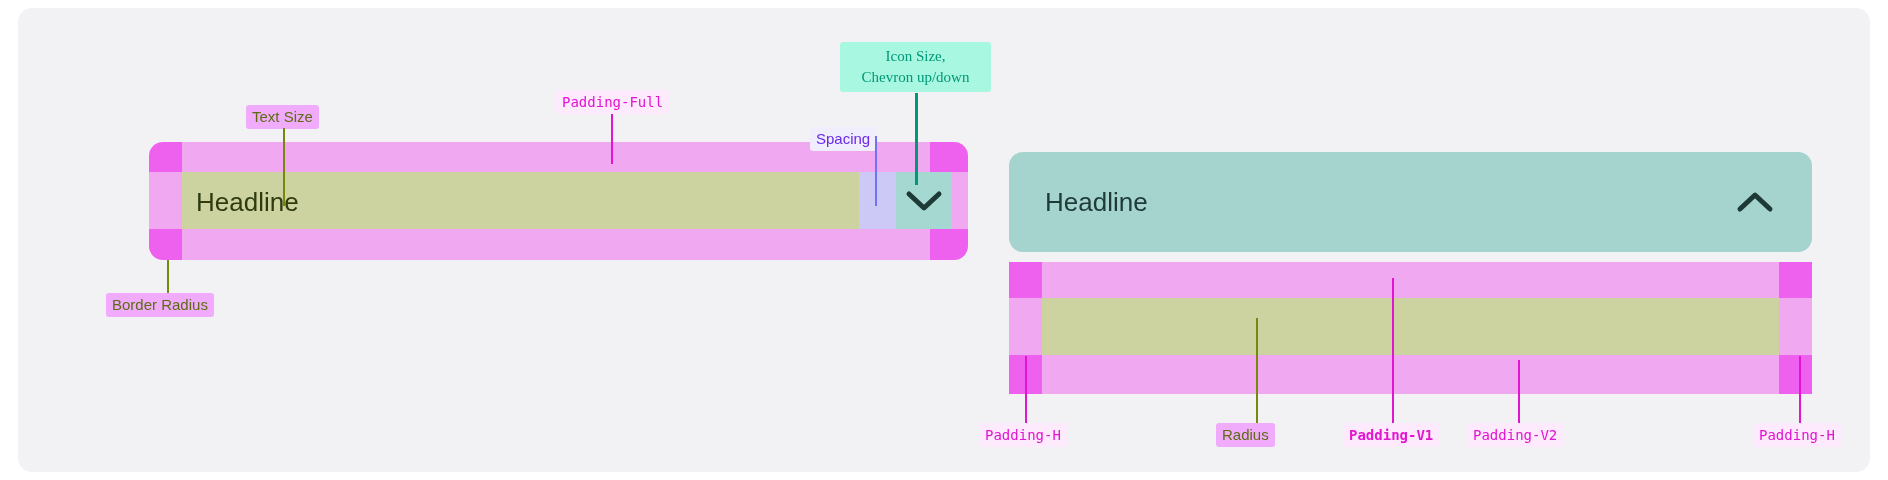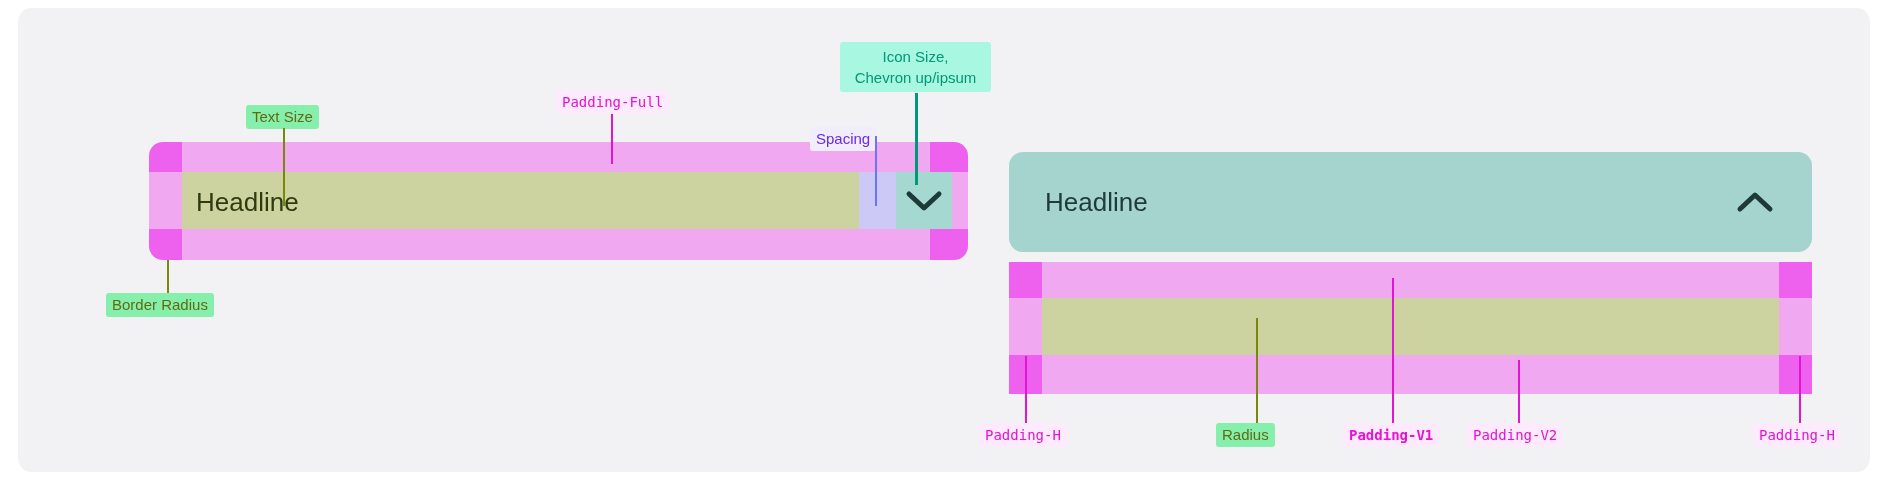--- a/index.html
+++ b/index.html
@@ -29,22 +29,22 @@
   
   .lbl{
     position:absolute;
     white-space:nowrap;
     padding:2px 6px;
     border-radius:3px;
     font-size:15px;
     line-height:20px;
   }
   .lbl.pink{ color:#e215d2; background:#fdeafc; font-family:"DejaVu Sans Mono", monospace; font-size:14px;}
-  .lbl.lime{ color:#5f6b12; background:#86efac; font-family:"Liberation Sans", sans-serif;}
-  .lbl.teal{ color:#009878; background:#a8f7e0; font-family:Liberation Sans, sans-serif; text-align:center;}
+  .lbl.lime{ color:#5f6b12; background:#f0abfc; font-family:"Liberation Sans", sans-serif;}
+  .lbl.teal{ color:#009878; background:#a8f7e0; font-family:Liberation Serif, serif; text-align:center;}
   .lbl.violet{ color:#6a2ae8; background:#f0edfd; font-family:"Liberation Sans", sans-serif;}
 
   
   .lead{ position:absolute; width:2px; }
   .lead.pink{ background:#e215d2; }
   .lead.lime{ background:#79870d; }
   .lead.teal{ background:#009878; width:3px;}
   .lead.violet{ background:#6f74f2; }
 
   
@@ -113,21 +113,21 @@
   </div>
 
   <div class="lbl lime" style="left:228px;top:97px;">Text Size</div>
   <div class="lead lime" style="left:265px;top:120px;height:78px;"></div>
 
   <div class="lbl pink" style="left:538px;top:82px;">Padding-Full</div>
   <div class="lead pink" style="left:593px;top:106px;height:50px;"></div>
 
   <div class="lbl teal" style="left:822px;top:34px;width:135px;padding:4px 8px;line-height:21px;">
     <div>Icon Size,</div>
-    <div>Chevron up/ipsum</div>
+    <div>Chevron up/down</div>
   </div>
   <div class="lead teal" style="left:897px;top:85px;height:92px;"></div>
 
   <div class="lbl violet" style="left:792px;top:104px;margin-top:15px;">Spacing</div>
   <div class="lead violet" style="left:857px;top:128px;height:70px;"></div>
 
   <div class="lead lime" style="left:149px;top:252px;height:43px;"></div>
   <div class="lbl lime" style="left:88px;top:285px;">Border Radius</div>
 
   <div class="acc-header" style="left:991px;top:144px;width:803px;height:100px;">

